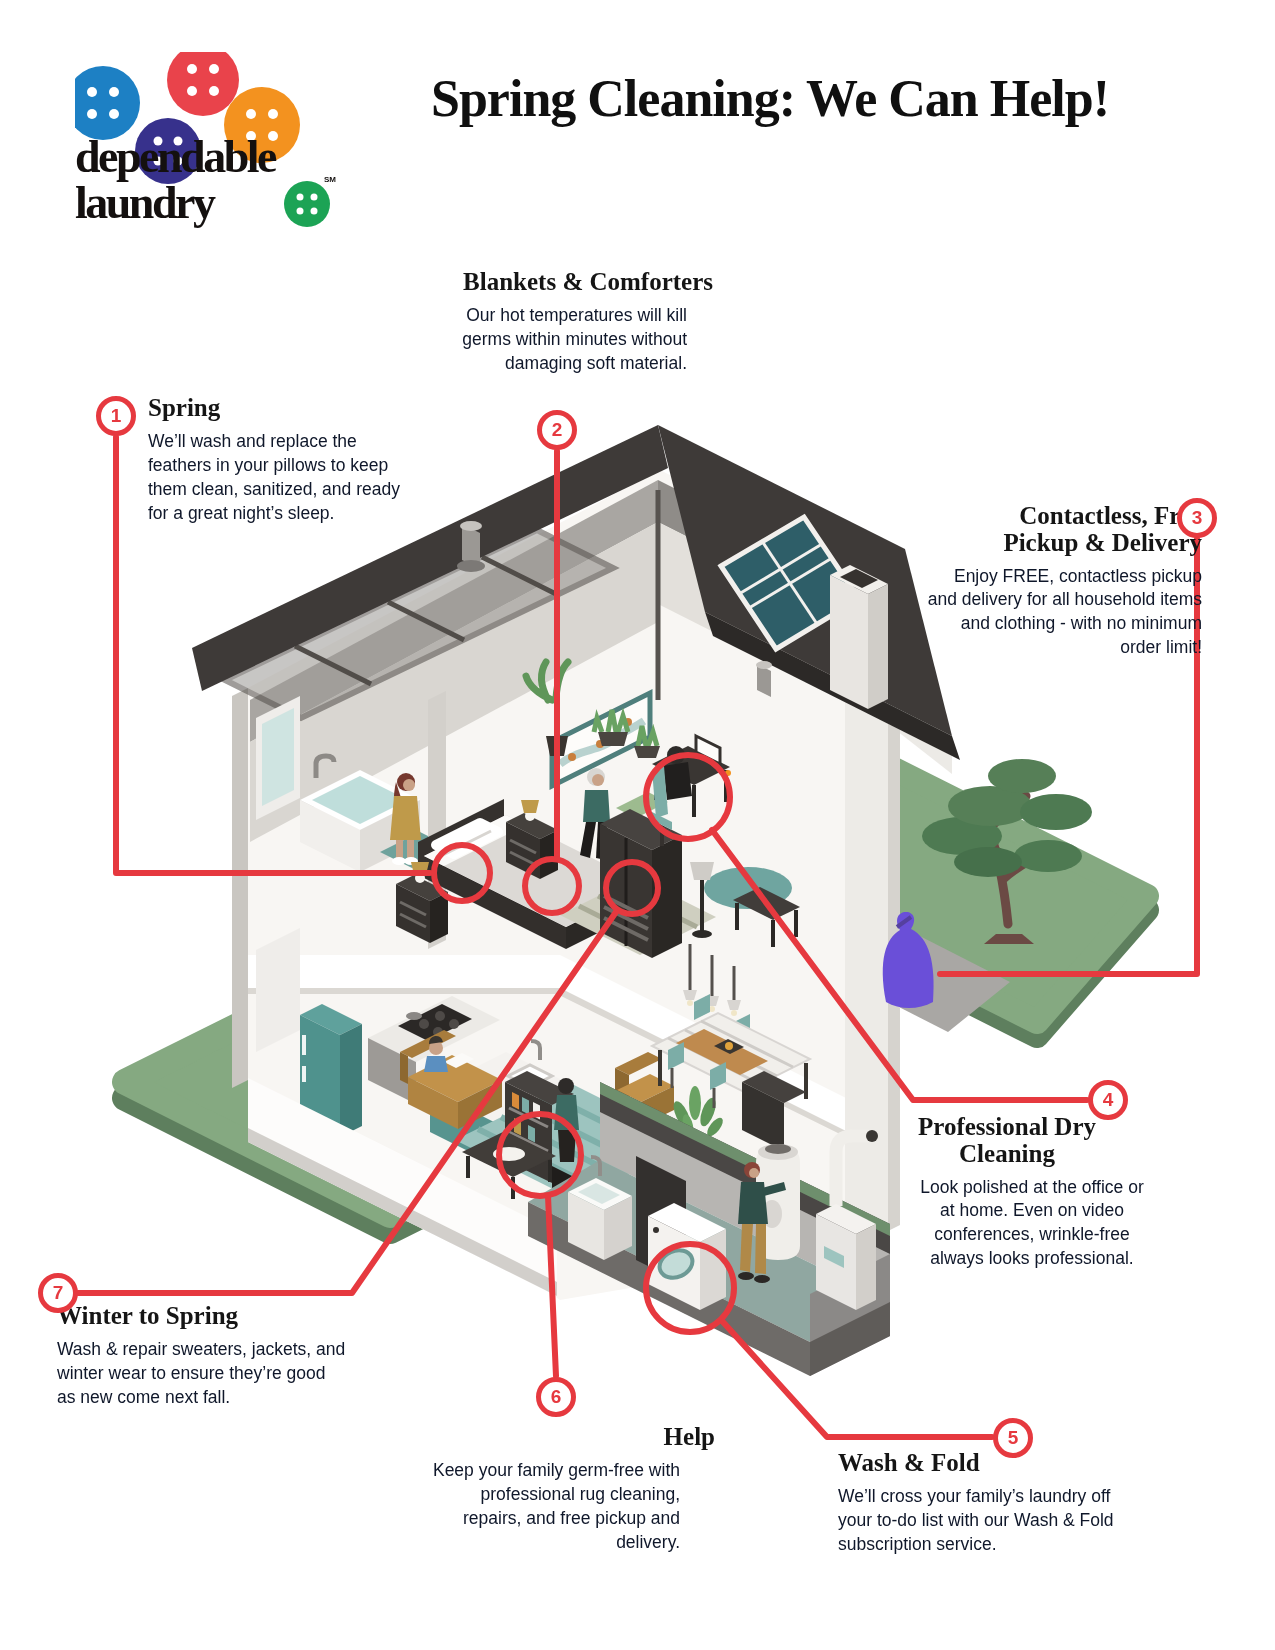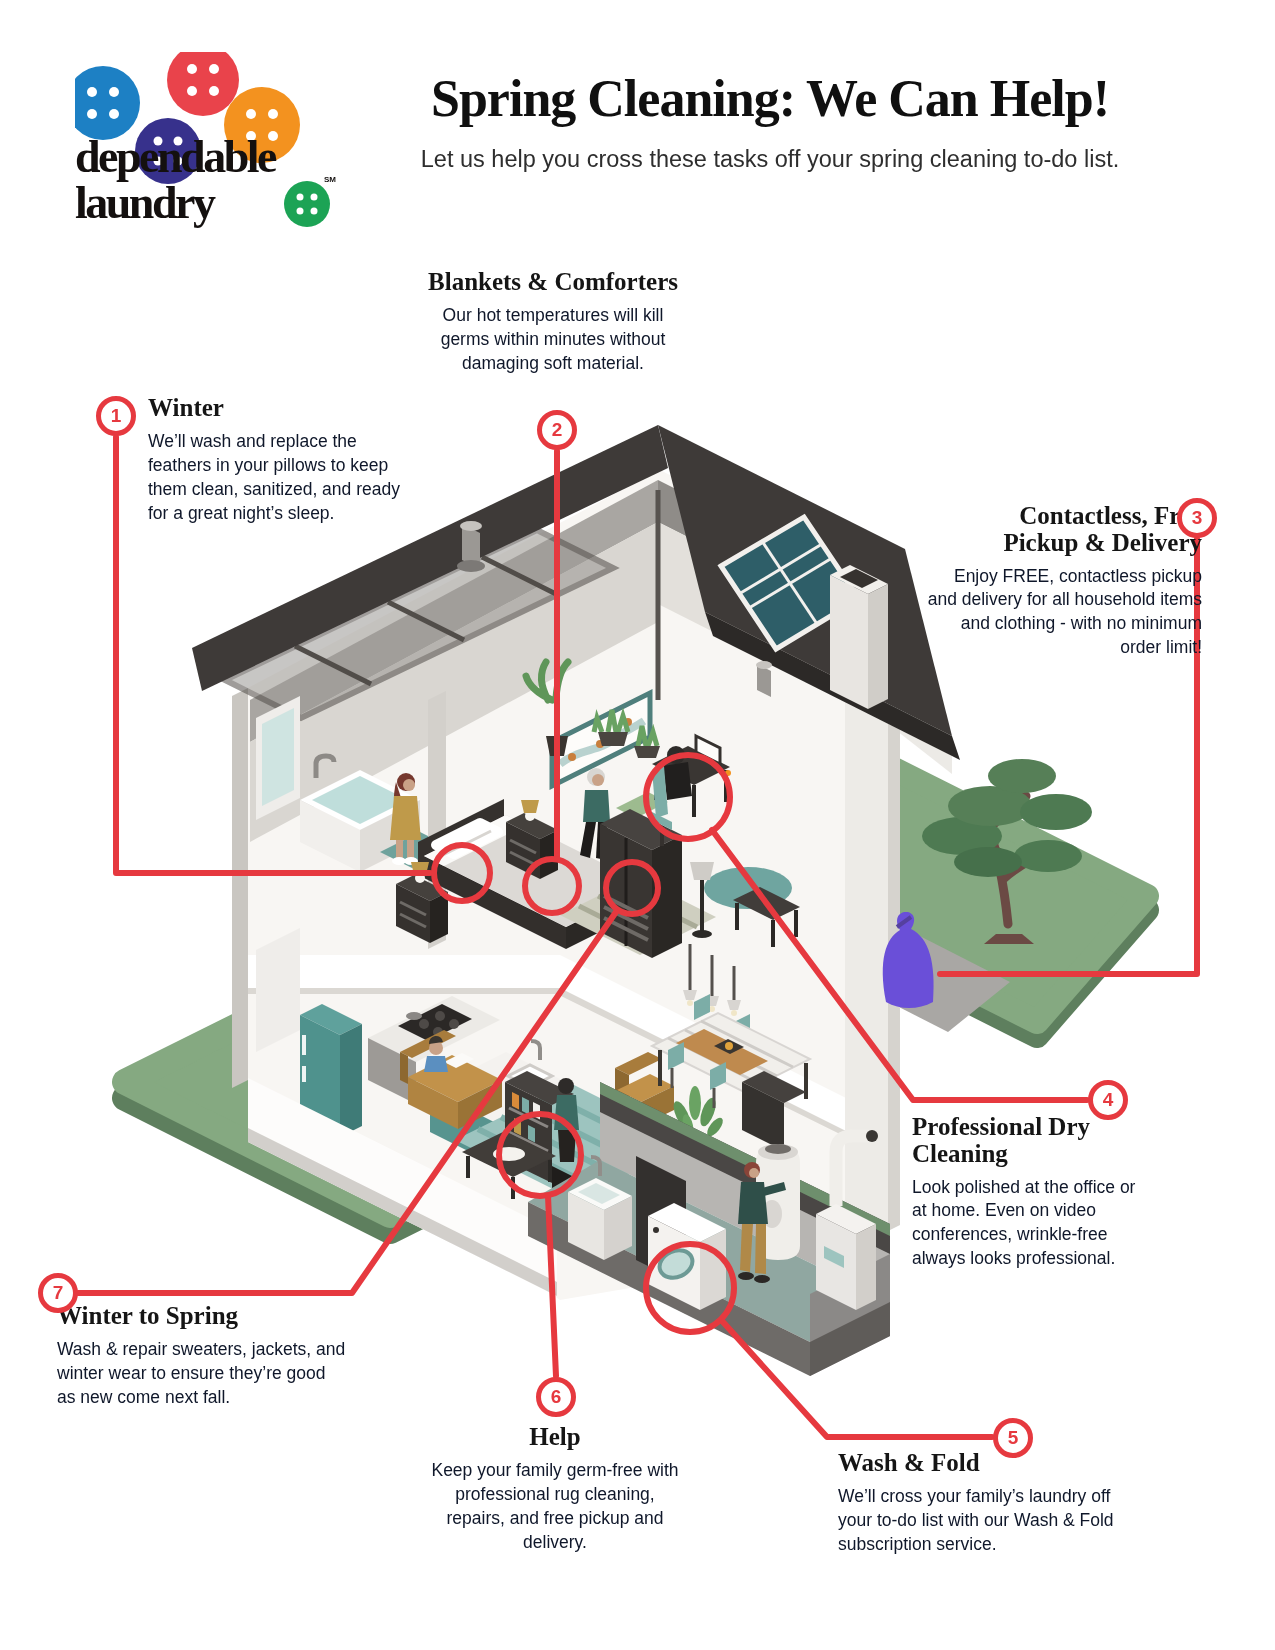--- a/index.html
+++ b/index.html
@@ -19,28 +19,28 @@
 
   
   .hdr{position:absolute;left:398px;top:72px;width:744px;text-align:center;}
   .hdr h1{margin:0;font:700 52px/1.05 "Liberation Serif",serif;letter-spacing:-1px;color:#101010;}
   .hdr p{margin:17px 0 0;font:400 23.5px/1.3 "Liberation Sans",sans-serif;color:#2e2e2e;}
 
   
   .co{position:absolute;}
   .co h3{margin:0;font:700 25px/1.07 "Liberation Serif",serif;color:#151515;}
   .co p{margin:8px 0 0;font:400 17.5px/1.37 "Liberation Sans",sans-serif;color:#0f172a;}
-  .co-c{text-align:center;}
+  .co-c{text-align:right;}
   .co-r{text-align:right;margin-left:48px;}
   .co1{left:148px;top:395px;width:272px;}
   .co2{left:393px;top:269px;width:320px;}
   .co2 p{width:268px;margin-left:auto;margin-right:auto;}
   .co3{left:878px;top:503px;width:276px;}
   .co3 h3{margin-left:40px;}
-  .co4{left:912px;top:1114px;width:240px;}
+  .co4{left:912px;top:1114px;width:240px;text-align:center;}
   .co4 h3{width:190px;}
   .co5{left:838px;top:1450px;width:310px;}
   .co6{left:395px;top:1424px;width:320px;}
   .co6 p{width:250px;margin-left:auto;margin-right:auto;}
   .co7{left:57px;top:1303px;width:290px;}
 
   
   .badge{position:absolute;width:30px;height:30px;border-radius:50%;
          border:5px solid #e6393f;background:#ffffff;color:#e6393f;
          display:flex;align-items:center;justify-content:center;
@@ -517,25 +517,24 @@
           <circle cx="239" cy="159" r="3.5" fill="#fff"></circle>
       </g>
     </svg>
     <div class="t1">dependable</div>
     <div class="t2">laundry</div>
     <div class="sm">SM</div>
   </div>
 
   <div class="hdr">
     <h1>Spring Cleaning: We Can Help!</h1>
-    <p>Let us help you cross these tasks off your spring cleaning to-do list.</p>
   </div>
 
   <div class="co co1">
-    <h3>Winter</h3>
+    <h3>Spring</h3>
     <p>We’ll wash and replace the feathers in your pillows to keep them clean, sanitized, and ready for a great night’s sleep.</p>
   </div>
   <div class="co co2 co-c">
     <h3>Blankets &amp; Comforters</h3>
     <p>Our hot temperatures will kill germs within minutes without damaging soft material.</p>
   </div>
   <div class="co co3 co-r">
     <h3>Contactless, Free Pickup &amp; Delivery</h3>
     <p>Enjoy FREE, contactless pickup and delivery for all household items and clothing - with no minimum order limit!</p>
   </div>

